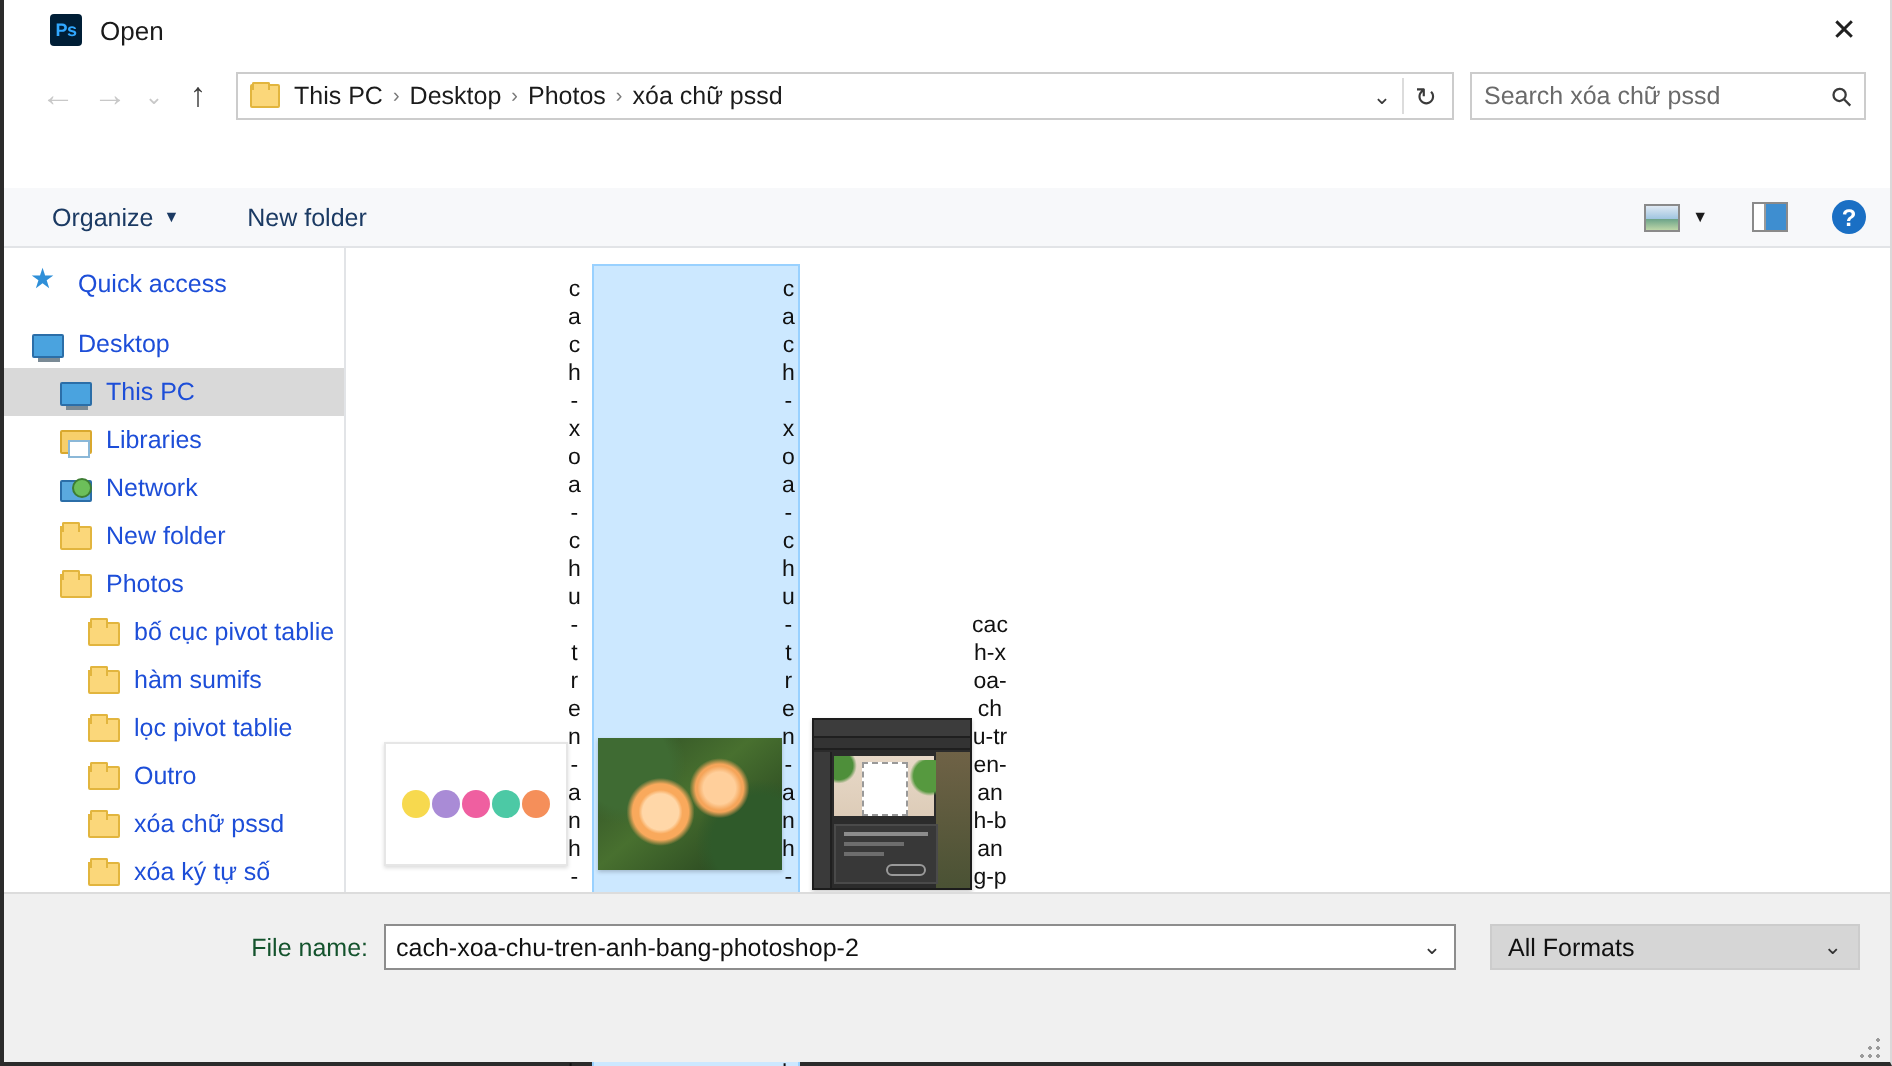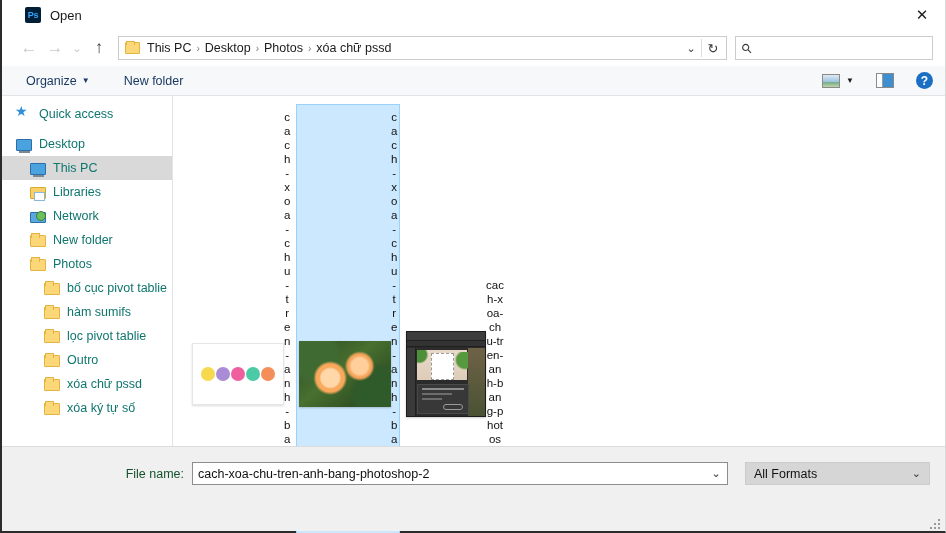--- a/index.html
+++ b/index.html
@@ -95,21 +95,21 @@
   .searchbox input::placeholder { color: #6a6a6a; }
   .search-ico { color: #3a3a3a; font-size: 13px; transform: rotate(-45deg); }
 
   
   .cmdbar {
     height: 30px; flex: 0 0 30px;
     background: #f7f8fa;
     border-bottom: 1px solid #e2e4e7;
     display: flex; align-items: center;
     padding: 0 12px 0 16px;
-    font-size: 12.5px; color: #1b3a63;
+    font-size: 12.5px; color: #1b3a63; margin-top: 28px;
   }
   .cmd-item { padding: 0 8px; display: flex; align-items: center; gap: 5px; height: 22px; }
   .cmd-caret { font-size: 8px; color: #1b3a63; }
   .cmd-right { margin-left: auto; display: flex; align-items: center; gap: 2px; }
   .view-ico {
     width: 18px; height: 14px; border: 1px solid #8a8a8a;
     background: linear-gradient(#dfe9f3 0%, #9ec4e0 55%, #6fa58a 56%, #bdd6a8 100%);
   }
   .view-caret { font-size: 8px; color: #1b1b1b; padding: 0 8px 0 4px; }
   .pane-ico {
@@ -130,21 +130,21 @@
   .body { flex: 1; display: flex; min-height: 0; background: #ffffff; }
   .sidebar {
     width: 171px; flex: 0 0 171px;
     background: #ffffff;
     border-right: 1px solid #e2e4e7;
     padding-top: 6px;
     overflow: hidden;
   }
   .side-item {
     height: 24px; display: flex; align-items: center;
-    font-size: 12.5px; color: #0f766e; white-space: nowrap;
+    font-size: 12.5px; color: #1d4ed8; white-space: nowrap;
   }
   .side-item.sel { background: #d9d9d9; }
   .side-ico { width: 16px; height: 16px; margin-right: 7px; flex: 0 0 16px; position: relative; }
 
   .ic-quick::before {
     content: "★"; position: absolute; left: -1px; top: -3px;
     font-size: 14px; color: #2f8fd8;
   }
   .ic-desktop {
     background: #4aa3df; border: 1px solid #2b6ea8; border-radius: 1px;
@@ -359,20 +359,21 @@
       <span class="crumb-sep">›</span>
       <span class="crumb">xóa chữ pssd</span>
       <div class="addr-right">
         <div class="addr-chev">⌄</div>
         <div class="addr-div"></div>
         <div class="addr-refresh">↻</div>
       </div>
     </div>
 
     <div class="searchbox">
+      <input type="text" placeholder="Search xóa chữ pssd" style="">
       <span class="search-ico">⚲</span>
     </div>
   </div>
 
   <div class="cmdbar">
     <div class="cmd-item">
       <span>Organize</span>
       <span class="cmd-caret">▼</span>
     </div>
     <div class="cmd-item" style="margin-left:18px;">

